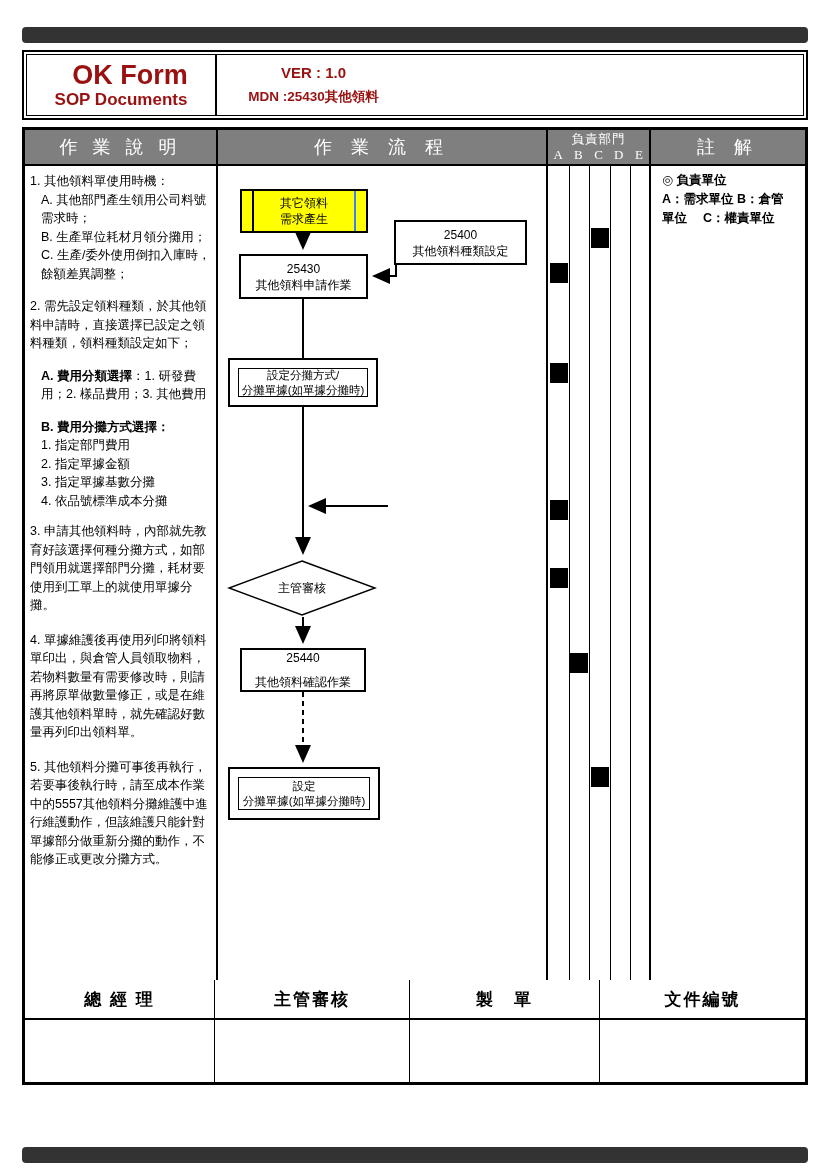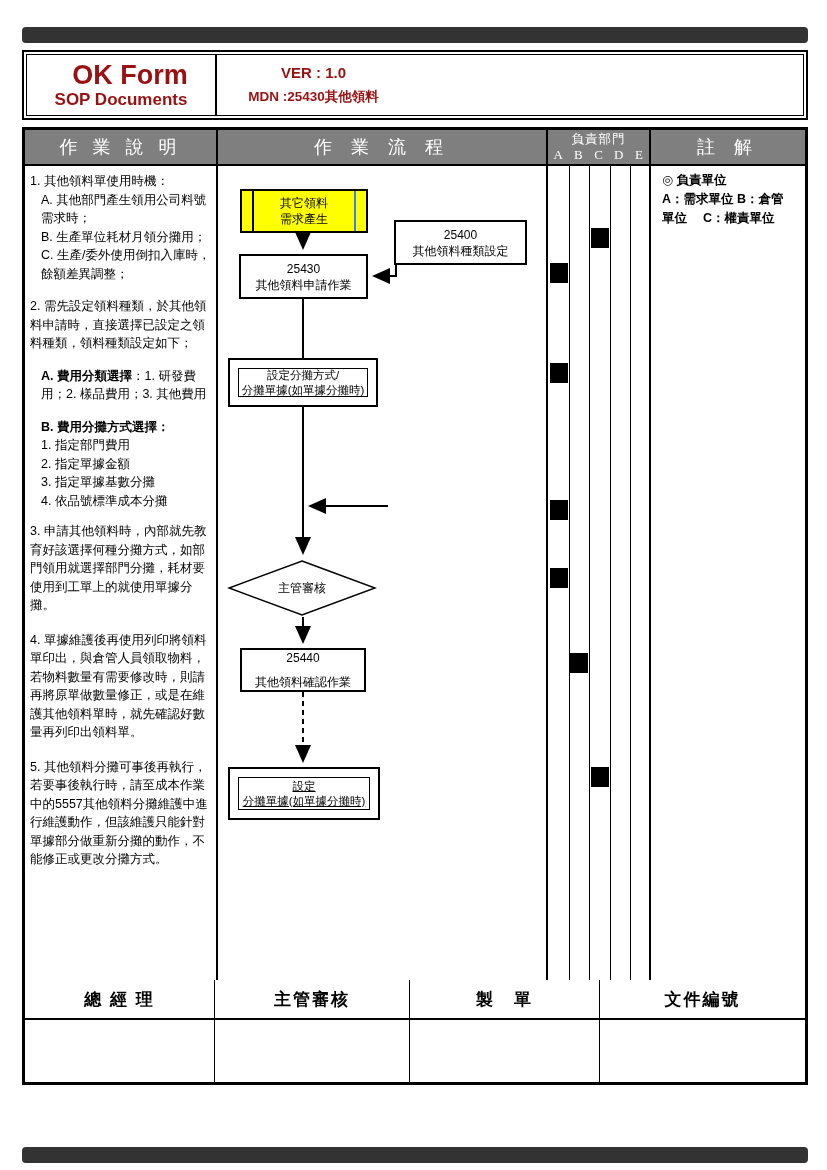--- a/index.html
+++ b/index.html
@@ -187,21 +187,21 @@
         <div class="shape-label" style="top:0;bottom:0;justify-content:center;">
           <div>主管審核</div>
         </div>
       </div>
 
       <div class="node rect" style="left:22px;top:482px;width:126px;height:44px;justify-content:space-between;">
         <div>25440</div>
         <div>其他領料確認作業</div>
       </div>
 
-      <div class="node dblbox" style="left:10px;top:601px;width:152px;height:53px;text-decoration:underline;">
+      <div class="node dblbox" style="left:10px;top:601px;width:152px;height:53px;">
         <div class="dblbox-in">
           <div>設定</div>
           <div>分攤單據(如單據分攤時)</div>
         </div>
       </div>
     </div>
 
     <div class="cell-dept">
       <div class="dept-line" style="left:21px;"></div>
       <div class="dept-line" style="left:41px;"></div>

